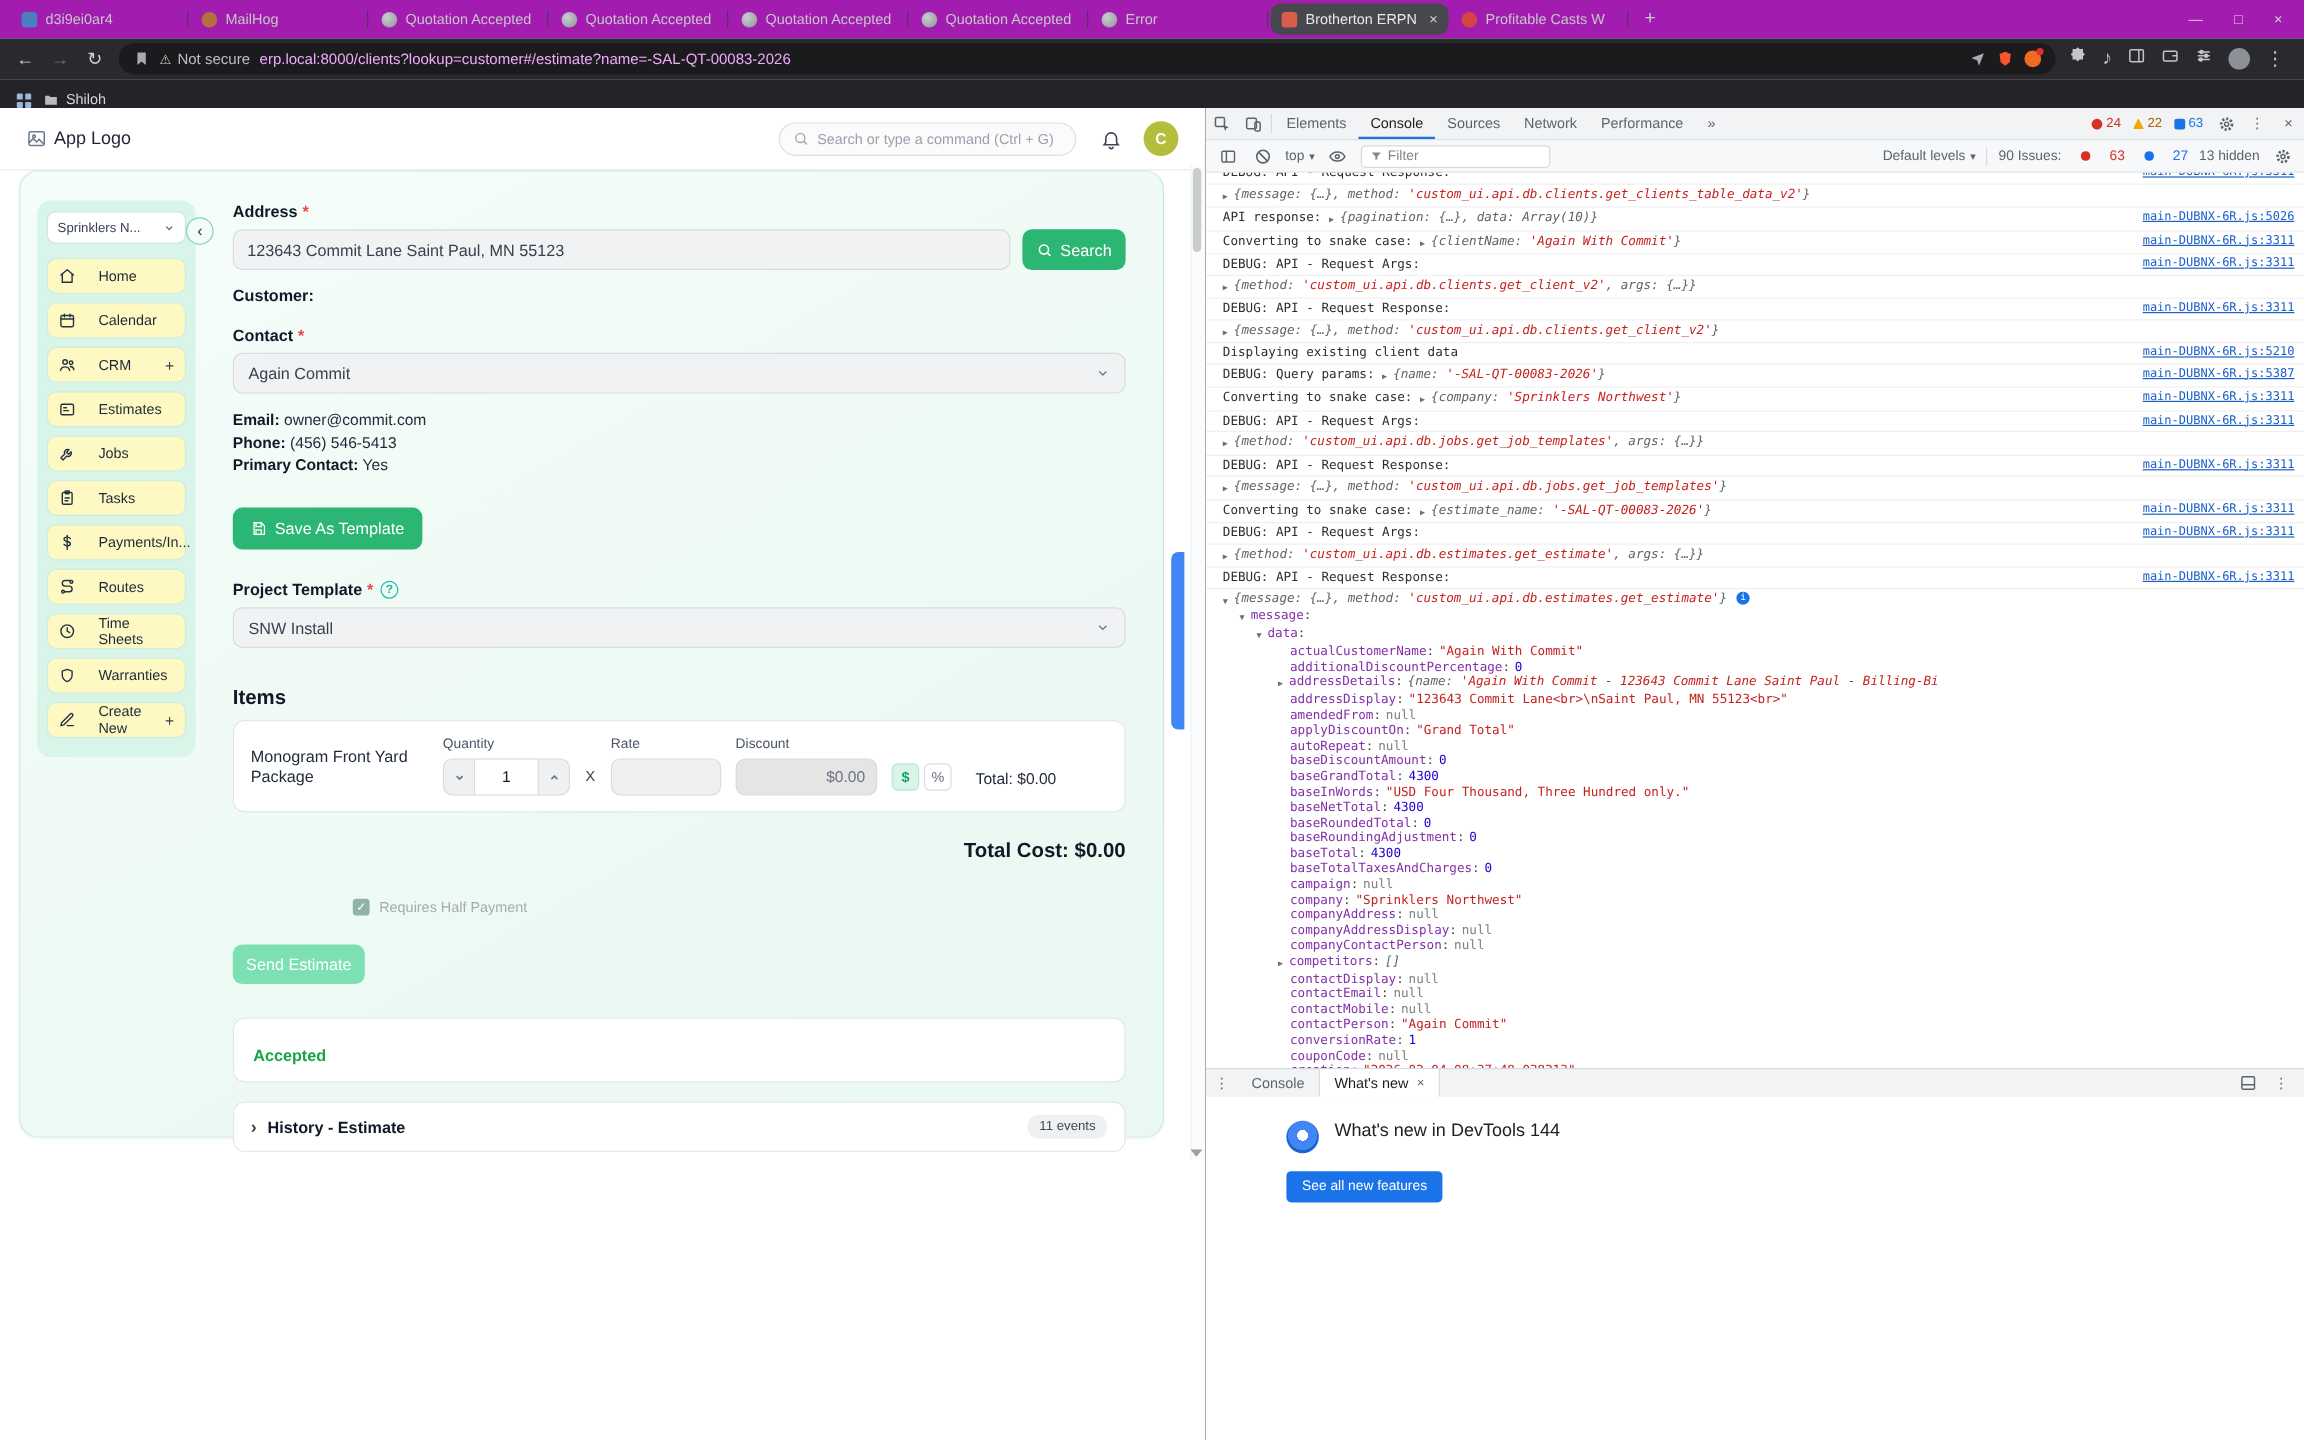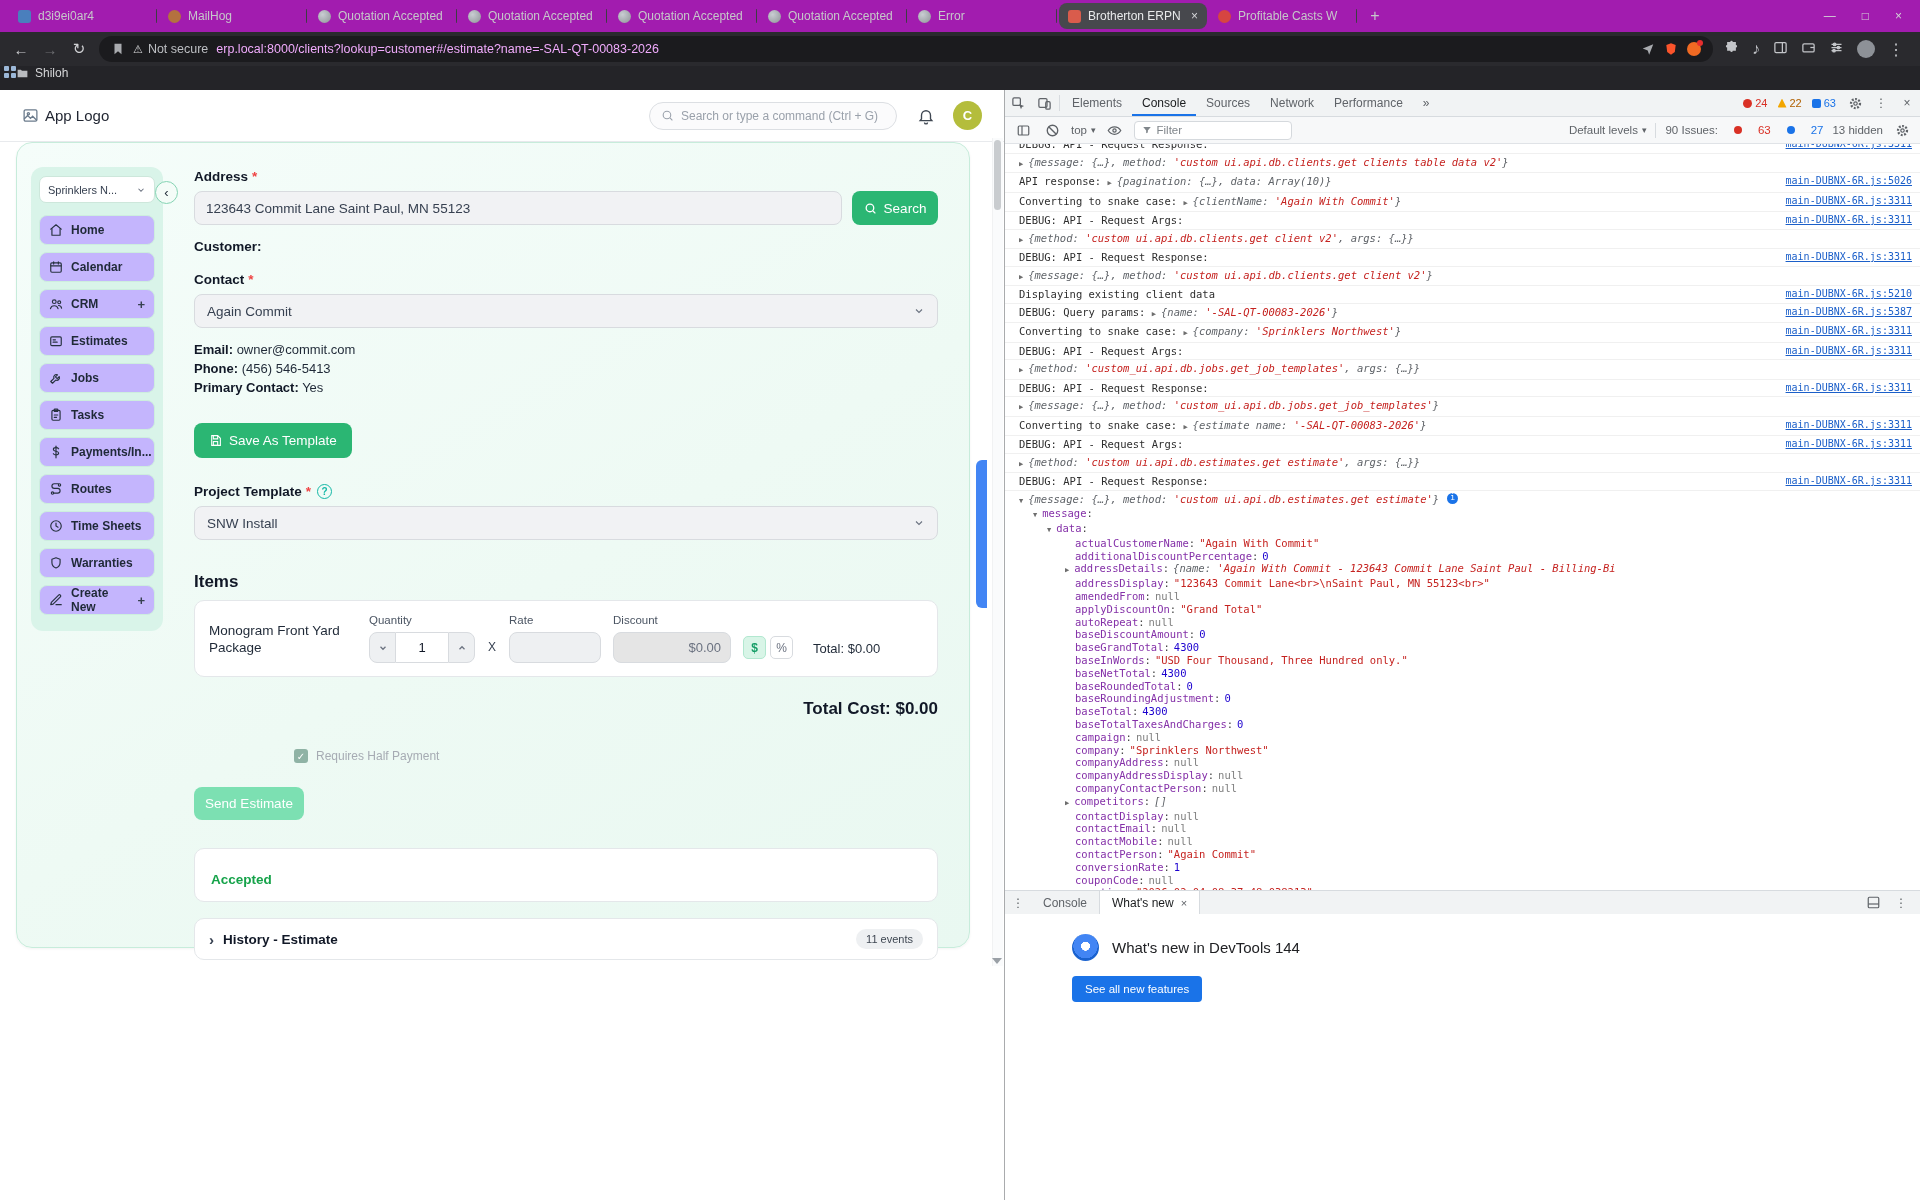--- a/index.html
+++ b/index.html
@@ -29,21 +29,21 @@
   .pill-ico{width:14px;height:14px;color:#a9abaf;flex:none}
   .notsec{display:flex;align-items:center;gap:5px;color:#bdbfc3}
   .warn-ico{font-size:11px;color:#d6d7d9}
   .url{color:#f0abfc;white-space:nowrap;overflow:hidden;flex:1}
   .pill-right{display:flex;align-items:center;gap:9px;margin-left:auto}
   .lion{width:14px;height:14px;border-radius:50%;background:#f06a23;position:relative}
   .lion .dot{position:absolute;right:-2px;top:-2px;width:6px;height:6px;border-radius:50%;background:#e52e2e}
   .exticons{display:flex;align-items:center;gap:13px;color:#c3c5c9;padding-right:4px}
   .exticons svg{width:15px;height:15px}
   .chrome-avatar{width:18px;height:18px;border-radius:50%;background:#8d9197}
-  .bookmarksbar{height:24px;background:#242428;display:flex;align-items:flex-start;padding-left:4px}
+  .bookmarksbar{height:24px;background:#242428;display:flex;align-items:flex-end;gap:10px;padding-left:14px}
   .gridico{display:grid;grid-template-columns:5px 5px;grid-gap:2px}
   .gridico i{width:5px;height:5px;background:#9cb8d8;border-radius:1px}
   .bm-folder{display:flex;align-items:center;gap:6px;color:#d6d7d9;font-size:12px}
   .bm-folder svg{width:13px;height:13px;color:#b9bbbf}
 
   
   .main{display:flex;height:1110px}
   .app{width:1004px;flex:none;background:#fff;position:relative}
   .devtools{flex:1;border-left:1px solid #a9abad;display:flex;flex-direction:column;background:#fff;min-width:0}
 
@@ -56,21 +56,21 @@
   .appsearch svg{width:13px;height:13px;flex:none}
   .bell{margin-left:20px;width:18px;height:18px;color:#3f4752}
   .bell svg{width:100%;height:100%}
   .avatar{margin-left:18px;width:29px;height:29px;border-radius:50%;background:#b4bd3c;color:#fff;font-size:13px;font-weight:700;display:flex;align-items:center;justify-content:center}
 
   
   .wrapper{position:absolute;left:16px;top:52px;width:954px;height:806px;border:1px solid #c7ecdb;border-radius:16px;background:linear-gradient(150deg,#f5fdfa 0%,#eefaf4 55%,#e9f8f1 100%);box-shadow:0 1px 3px rgba(0,0,0,.05)}
   .sidepanel{position:absolute;left:14px;top:24px;width:132px;height:464px;background:#d9f4e9;border-radius:12px;padding:9px 8px;display:flex;flex-direction:column}
   .company-select{height:27px;background:#fff;border:1px solid #cde7db;border-radius:7px;display:flex;align-items:center;justify-content:space-between;padding:0 8px;font-size:11px;color:#374151;margin-bottom:12px}
   .company-select svg{width:10px;height:10px;color:#6b7280}
-  .navitem{height:30px;background:#c4b5fd;border:1px solid #cdeede;border-radius:8px;display:flex;align-items:center;gap:8px;padding:0 9px;font-size:12px;color:#1f2937;font-weight:700;margin-bottom:7px}
+  .navitem{height:30px;background:#fef9c3;border:1px solid #cdeede;border-radius:8px;display:flex;align-items:center;gap:19px;padding:0 9px;font-size:12px;color:#1f2937;font-weight:400;margin-bottom:7px}
   .nicon{width:14px;height:14px;color:#273240;flex:none}
   .nicon svg{width:100%;height:100%}
   .navplus{margin-left:auto;font-size:13px;color:#374151}
   .collapse{position:absolute;left:138px;top:38px;width:23px;height:23px;border-radius:50%;background:#f4fcf8;border:1px solid #86d4b4;display:flex;align-items:center;justify-content:center;font-size:13px;color:#1f2937;z-index:2}
 
   
   .form{position:absolute;left:177px;top:0;width:744px;color:#111827}
   .flabel{font-weight:600;font-size:13.5px;display:flex;align-items:center;gap:4px}
   .req{color:#ef4444}
   .mt26{margin-top:26px}.mt14{margin-top:14px}.mt18{margin-top:18px}
@@ -165,21 +165,21 @@
   .tnum{color:#1c00cf}
   .tnull{color:#808080}
   .tinfo{width:11px;height:11px;border-radius:50%;background:#1a73e8;color:#fff;font-size:8px;display:inline-flex;align-items:center;justify-content:center;margin-left:8px;font-style:normal;flex:none}
 
   .dt-drawerbar{height:24px;background:#f1f3f4;border-top:1px solid #d7dbdf;display:flex;align-items:center;font-size:12px;color:#5f6368;flex:none}
   .drawer-tab{padding:0 12px;height:100%;display:flex;align-items:center;gap:7px;white-space:nowrap}
   .drawer-tab.active{background:#fff;color:#1a1c1e;border-right:1px solid #d7dbdf;border-left:1px solid #d7dbdf}
   .drawer-tab .x{font-size:11px;color:#5f6368}
   .drawer-right{margin-left:auto;display:flex;align-items:center;gap:2px;padding-right:6px}
   .whatsnew{height:286px;background:#fff;padding:20px 0 0 67px;flex:none}
-  .wn-head{display:flex;align-items:center;gap:13px}
+  .wn-head{display:flex;gap:13px}
   .wn-logo{width:27px;height:27px;border-radius:50%;background:radial-gradient(circle at 50% 45%,#fff 0 22%,#4285f4 23% 60%,#1a62cf 61%)}
   .wn-title{font-size:15px;color:#202124}
   .wn-btn{display:inline-block;margin-top:15px;background:#1a73e8;color:#fff;font-size:11.5px;padding:7px 13px;border-radius:4px;font-weight:500}
 </style>
 </head>
 <body>
 
 <div>
   <div class="tabstrip">
     <div class="btabs">

